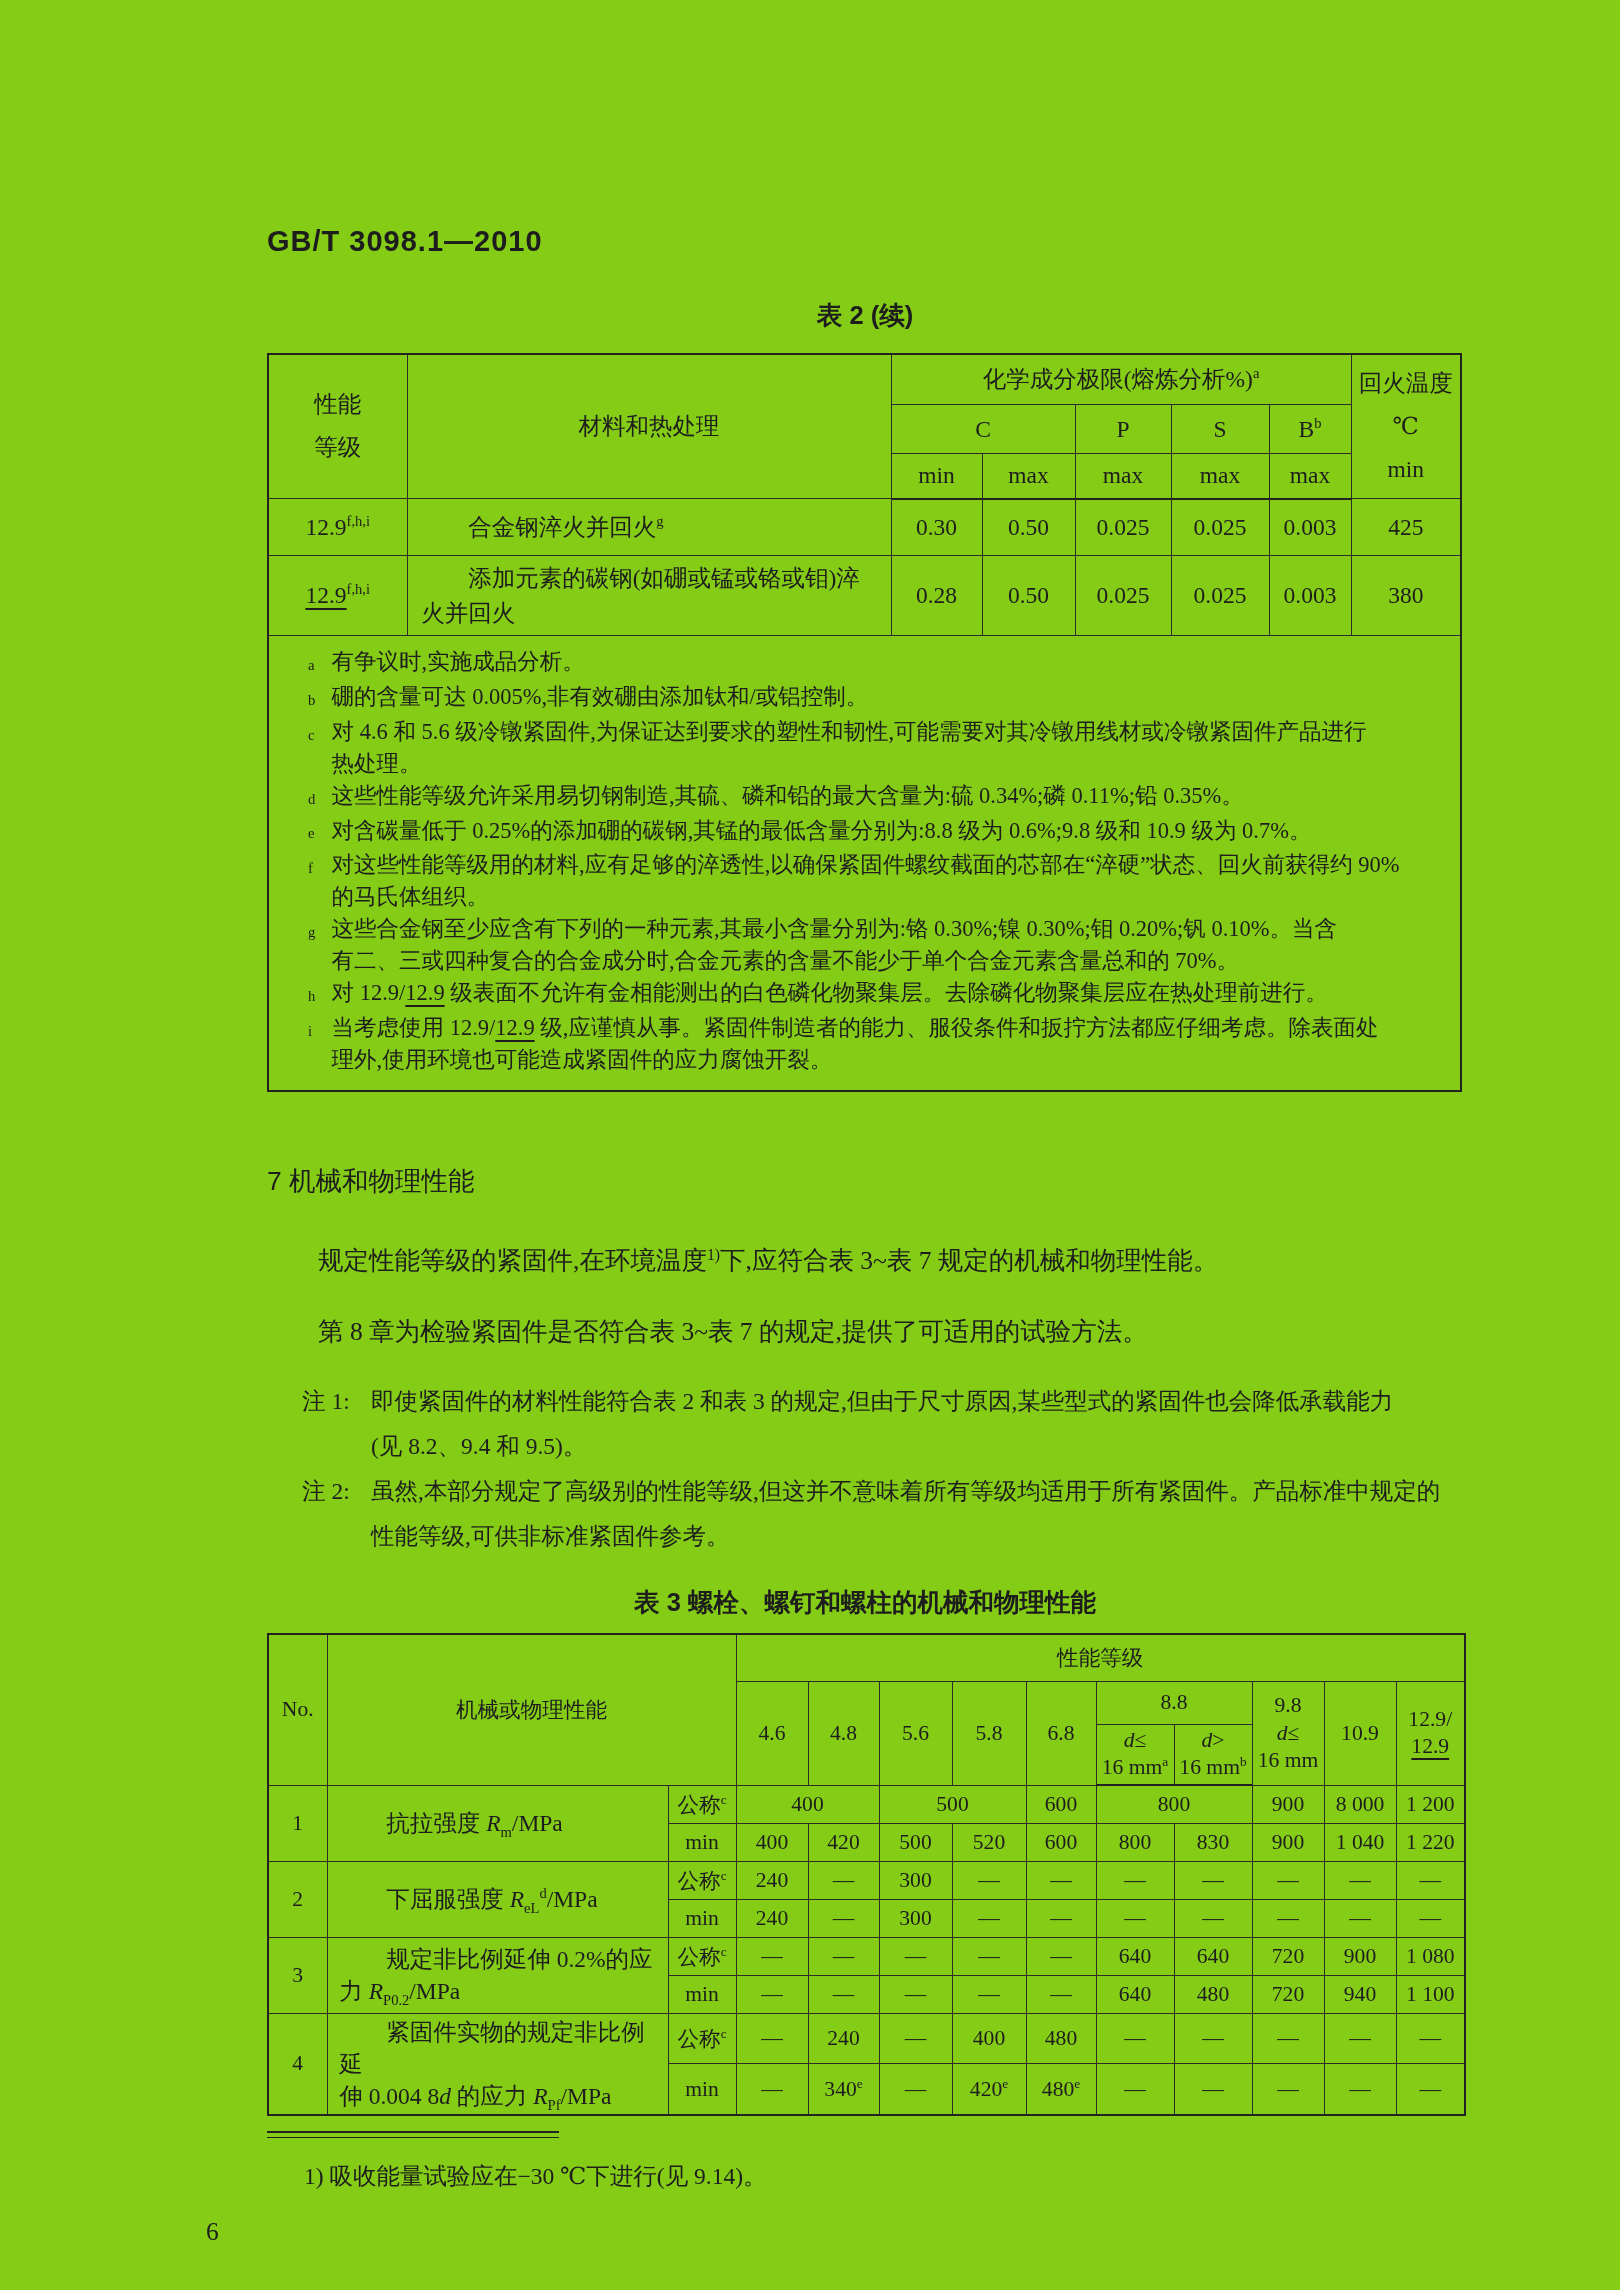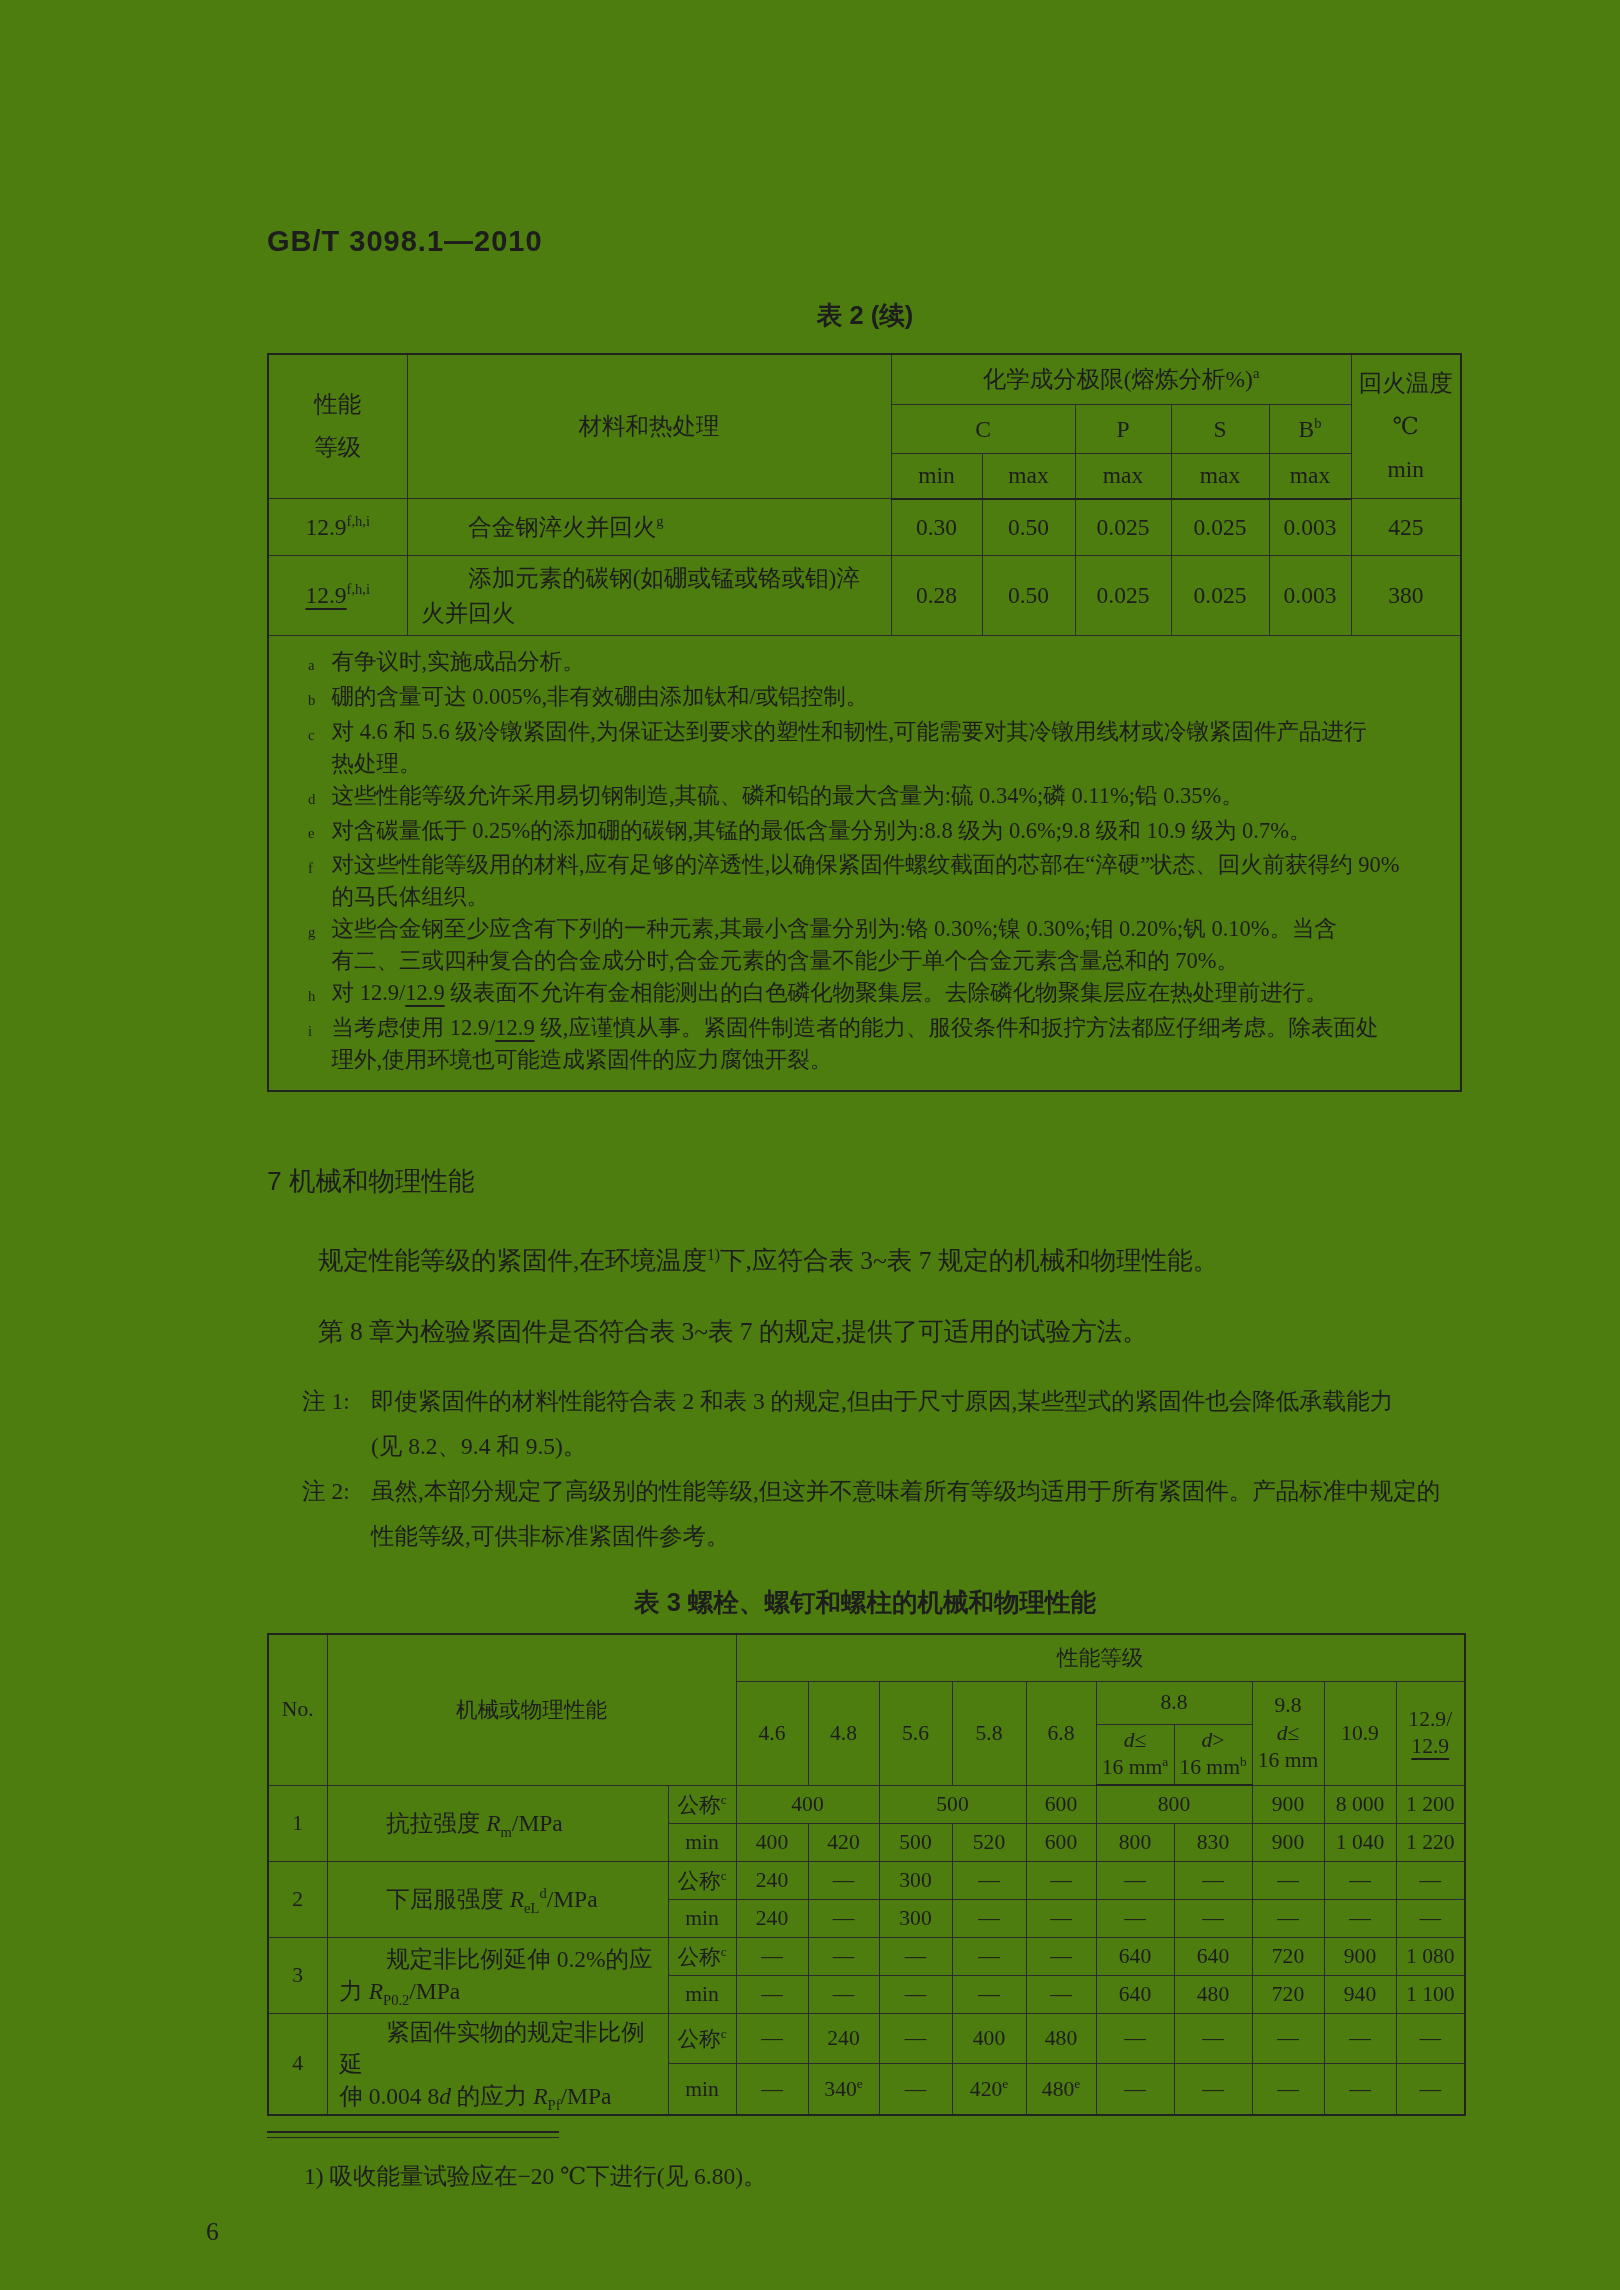--- a/index.html
+++ b/index.html
@@ -1,20 +1,20 @@
 <!DOCTYPE html>
 <html><head>
 <meta charset="utf-8">
 <style>
   html,body { margin:0; padding:0; background:#dededb; }
   .page {
     position:relative;
     width:1620px; height:2291px;
     margin:0 auto;
-    background:#4d7c0f;
+    background:#84cc16;
     box-sizing:border-box;
     padding:225px 157px 0 267px;
     color:#1d1d1d;
     font-family:"Liberation Serif","DejaVu Serif",serif;
     overflow:hidden;
   }
   sup { font-size:62%; vertical-align:super; line-height:0; }
   sub { font-size:62%; vertical-align:sub; line-height:0; }
   u { text-decoration:underline; text-underline-offset:4.9px; }
   .doc-code {
@@ -338,18 +338,18 @@
       <td>—</td>
       <td>—</td>
       <td>—</td>
       <td>—</td>
     </tr>
   </tbody>
     </table>
 
   <div class="fn-sep"></div>
 
-  <p class="page-footnote">1)   吸收能量试验应在−20 ℃下进行(见 6.80)。</p>
+  <p class="page-footnote">1)   吸收能量试验应在−30 ℃下进行(见 9.14)。</p>
 
   <div class="page-number">6</div>
 
 </div>
 
 
 </body></html>

